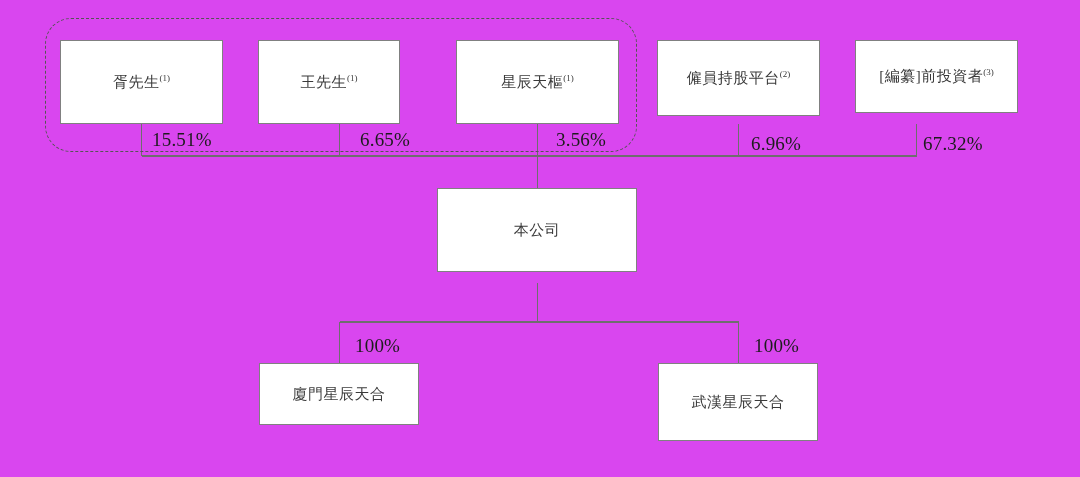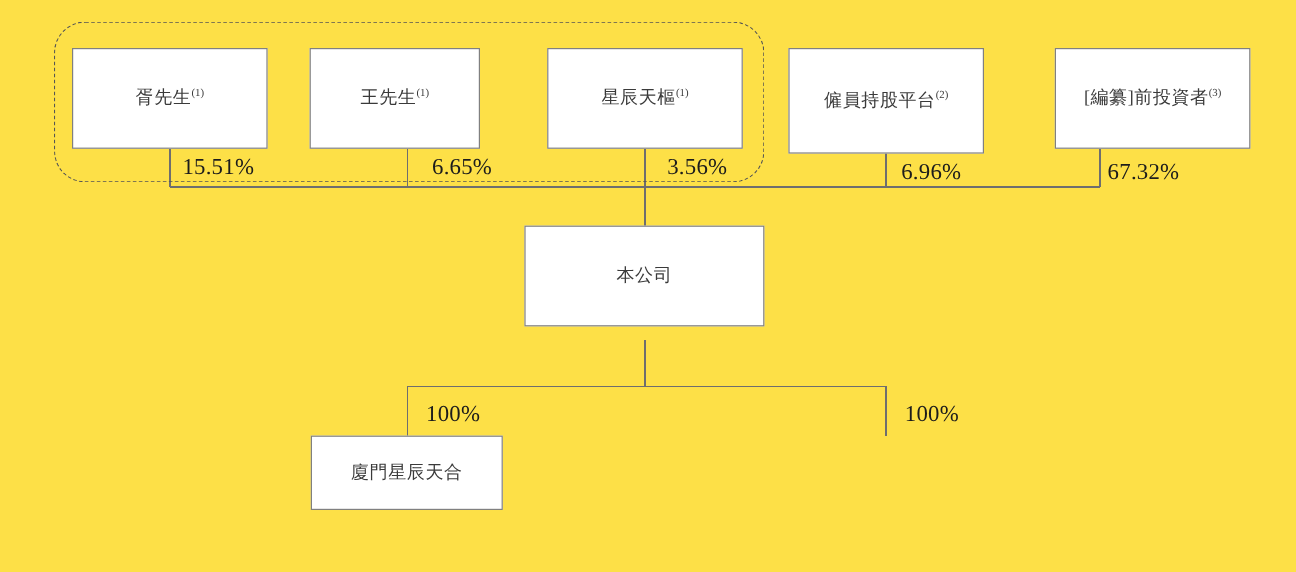--- a/index.html
+++ b/index.html
@@ -7,21 +7,21 @@
     padding: 0;
     background: #ffffff;
   }
   body {
     font-family: "Liberation Serif", "DejaVu Serif", serif;
   }
   #chart-root {
     position: relative;
     width: 1080px;
     height: 477px;
-    background: #fde047;
+    background: #d946ef;
     overflow: hidden;
   }
   #chart-svg {
     position: absolute;
     left: 0;
     top: 0;
     width: 1080px;
     height: 477px;
   }
   .node-box {
@@ -96,36 +96,39 @@
   </div>
 
   <div class="node-box" style="left:258px; top:40px; width:142px; height:84px;">
     <span class="node-label"><span>王先生</span><sup>(1)</sup></span>
   </div>
 
   <div class="node-box" style="left:456px; top:40px; width:163px; height:84px;">
     <span class="node-label"><span>星辰天樞</span><sup>(1)</sup></span>
   </div>
 
-  <div class="node-box" style="left:657px; top:40px; width:163px; height:88px;">
+  <div class="node-box" style="left:657px; top:40px; width:163px; height:76px;">
     <span class="node-label"><span>僱員持股平台</span><sup>(2)</sup></span>
   </div>
 
-  <div class="node-box" style="left:855px; top:40px; width:163px; height:84px;margin-left:24px;">
+  <div class="node-box" style="left:855px; top:40px; width:163px; height:73px;">
     <span class="node-label"><span>[編纂]前投資者</span><sup>(3)</sup></span>
   </div>
 
   <div class="node-box" style="left:437px; top:188px; width:200px; height:84px;">
     <span class="node-label">本公司</span>
   </div>
 
   <div class="node-box" style="left:259px; top:363px; width:160px; height:62px;">
     <span class="node-label">廈門星辰天合</span>
   </div>
 
+  <div class="node-box" style="left:658px; top:363px; width:160px; height:78px;">
+    <span class="node-label">武漢星辰天合</span>
+  </div>
 
   <div class="edge-label" style="left:152px; top:129px;">15.51%</div>
   <div class="edge-label" style="left:360px; top:129px;">6.65%</div>
   <div class="edge-label" style="left:556px; top:129px;">3.56%</div>
   <div class="edge-label" style="left:751px; top:133px;">6.96%</div>
   <div class="edge-label" style="left:923px; top:133px;">67.32%</div>
   <div class="edge-label" style="left:355px; top:335px;">100%</div>
   <div class="edge-label" style="left:754px; top:335px;">100%</div>
 
 </div>

